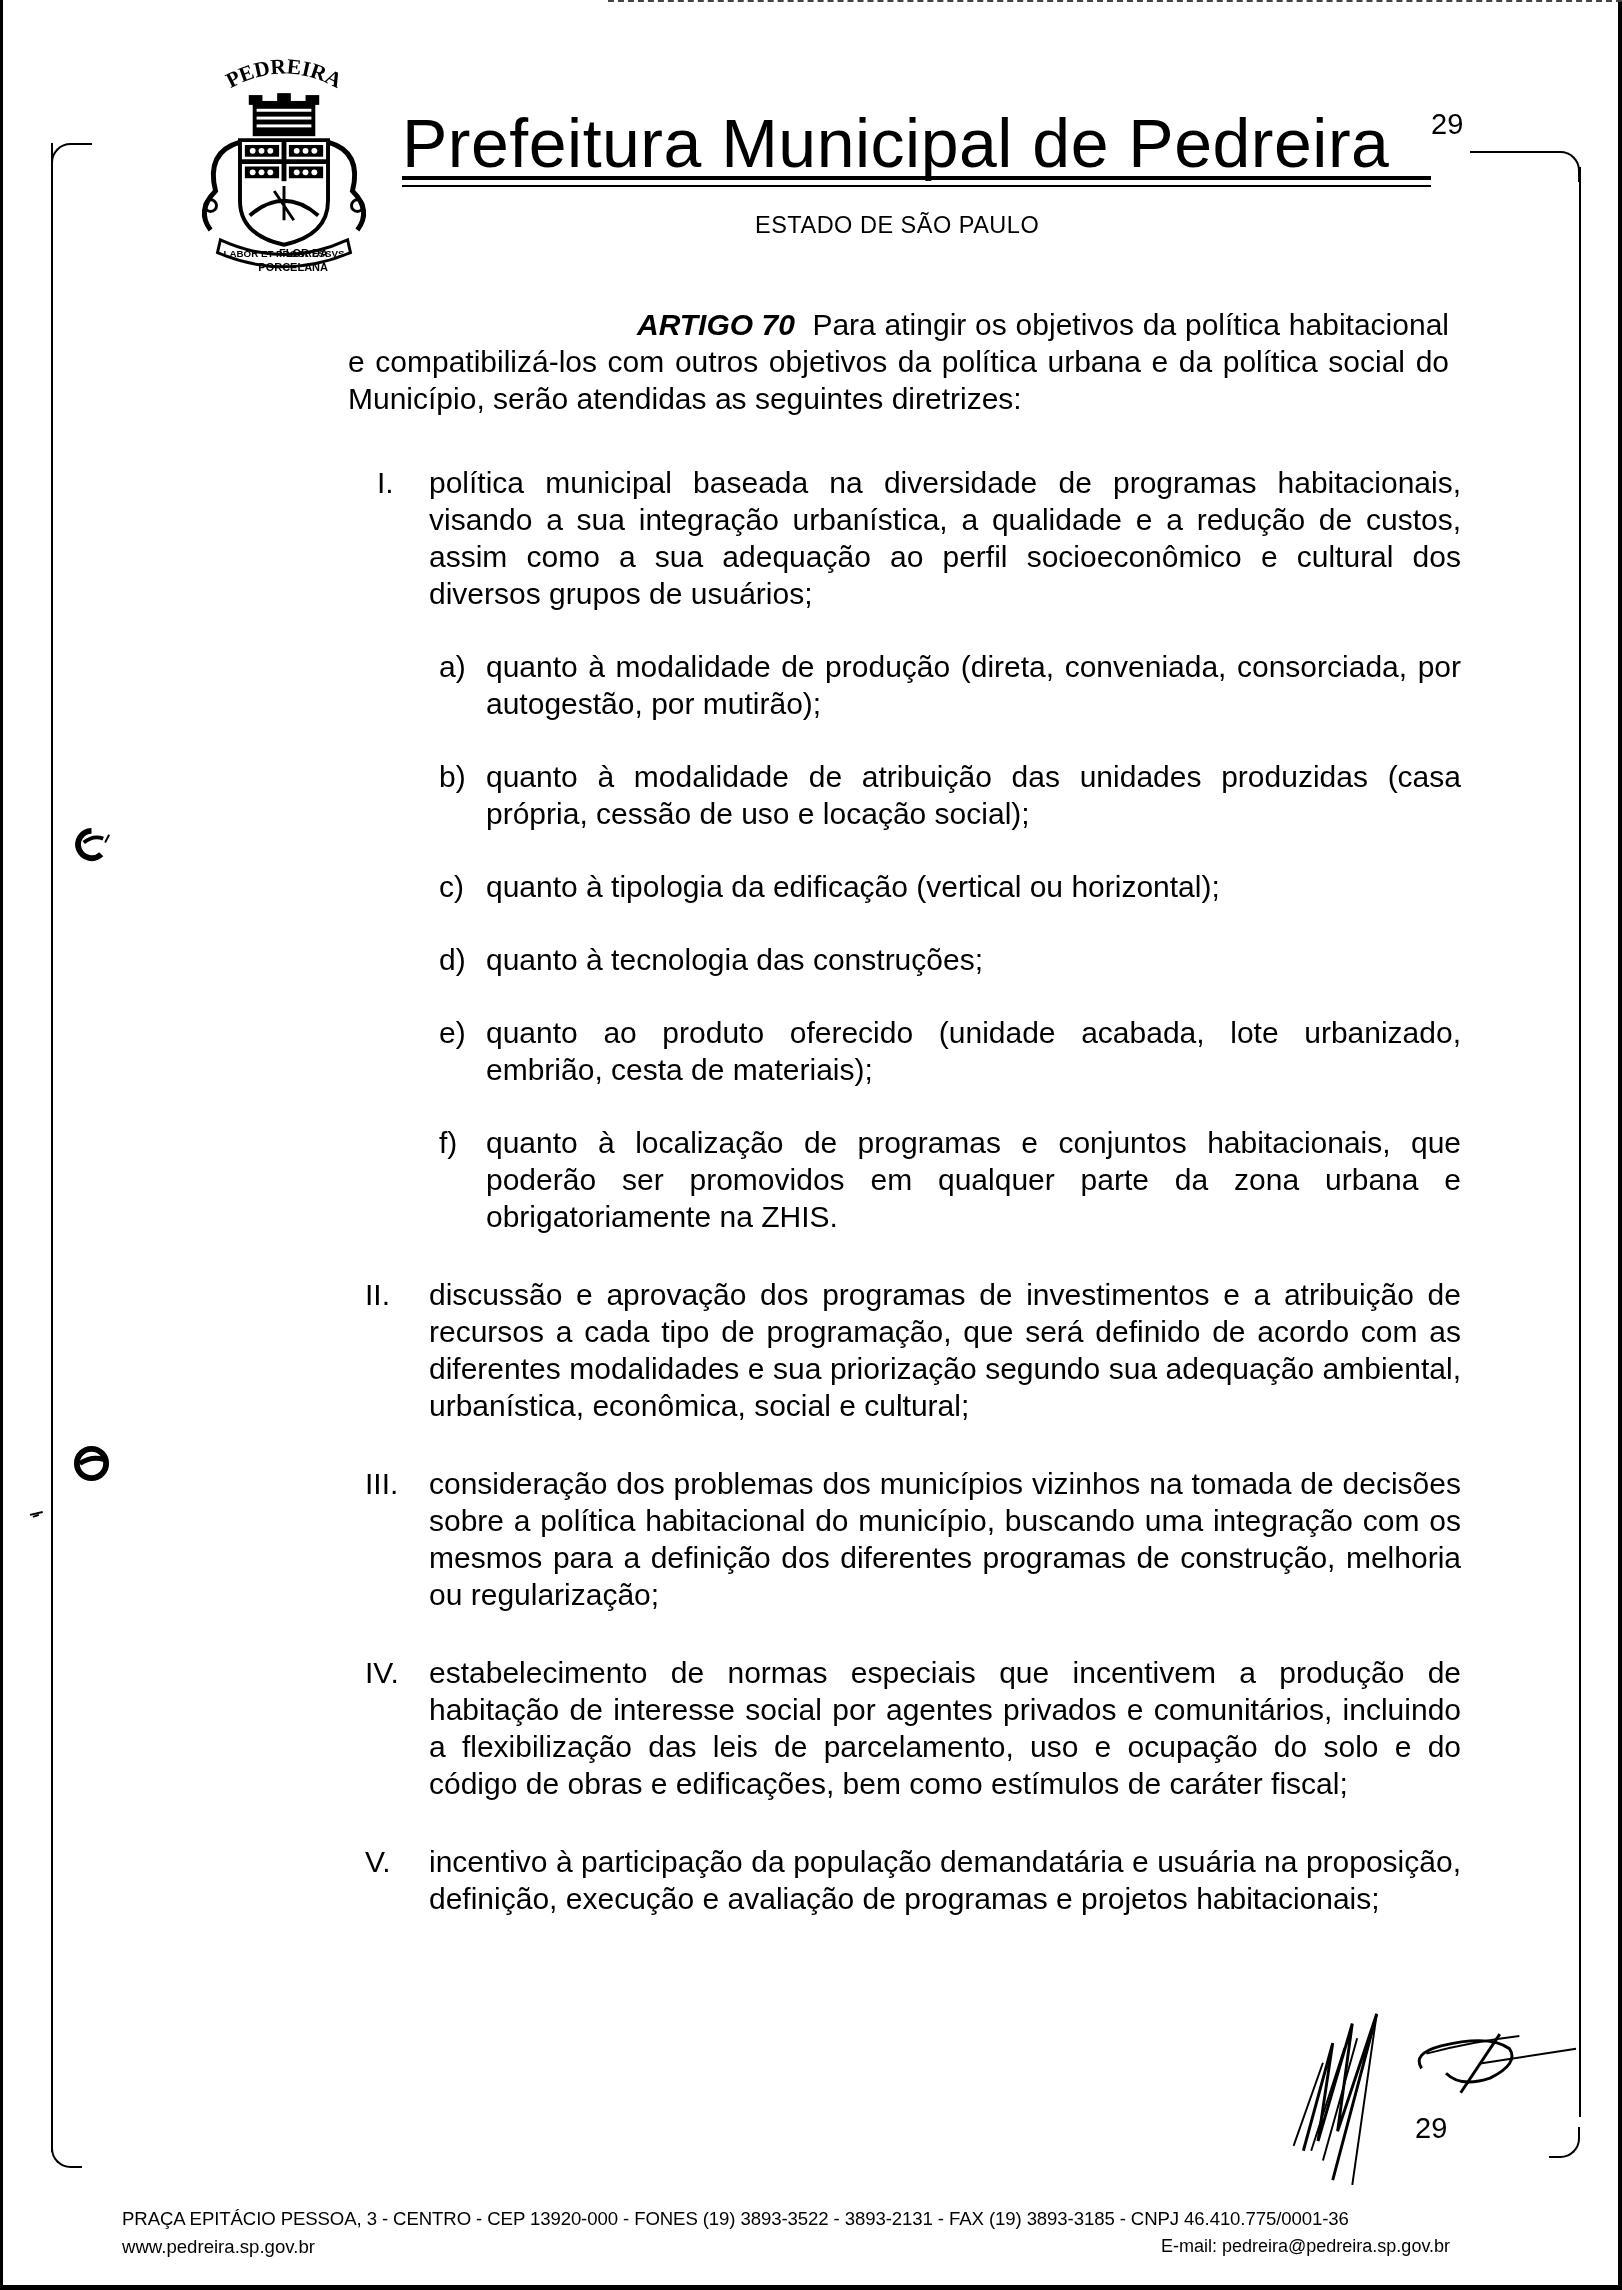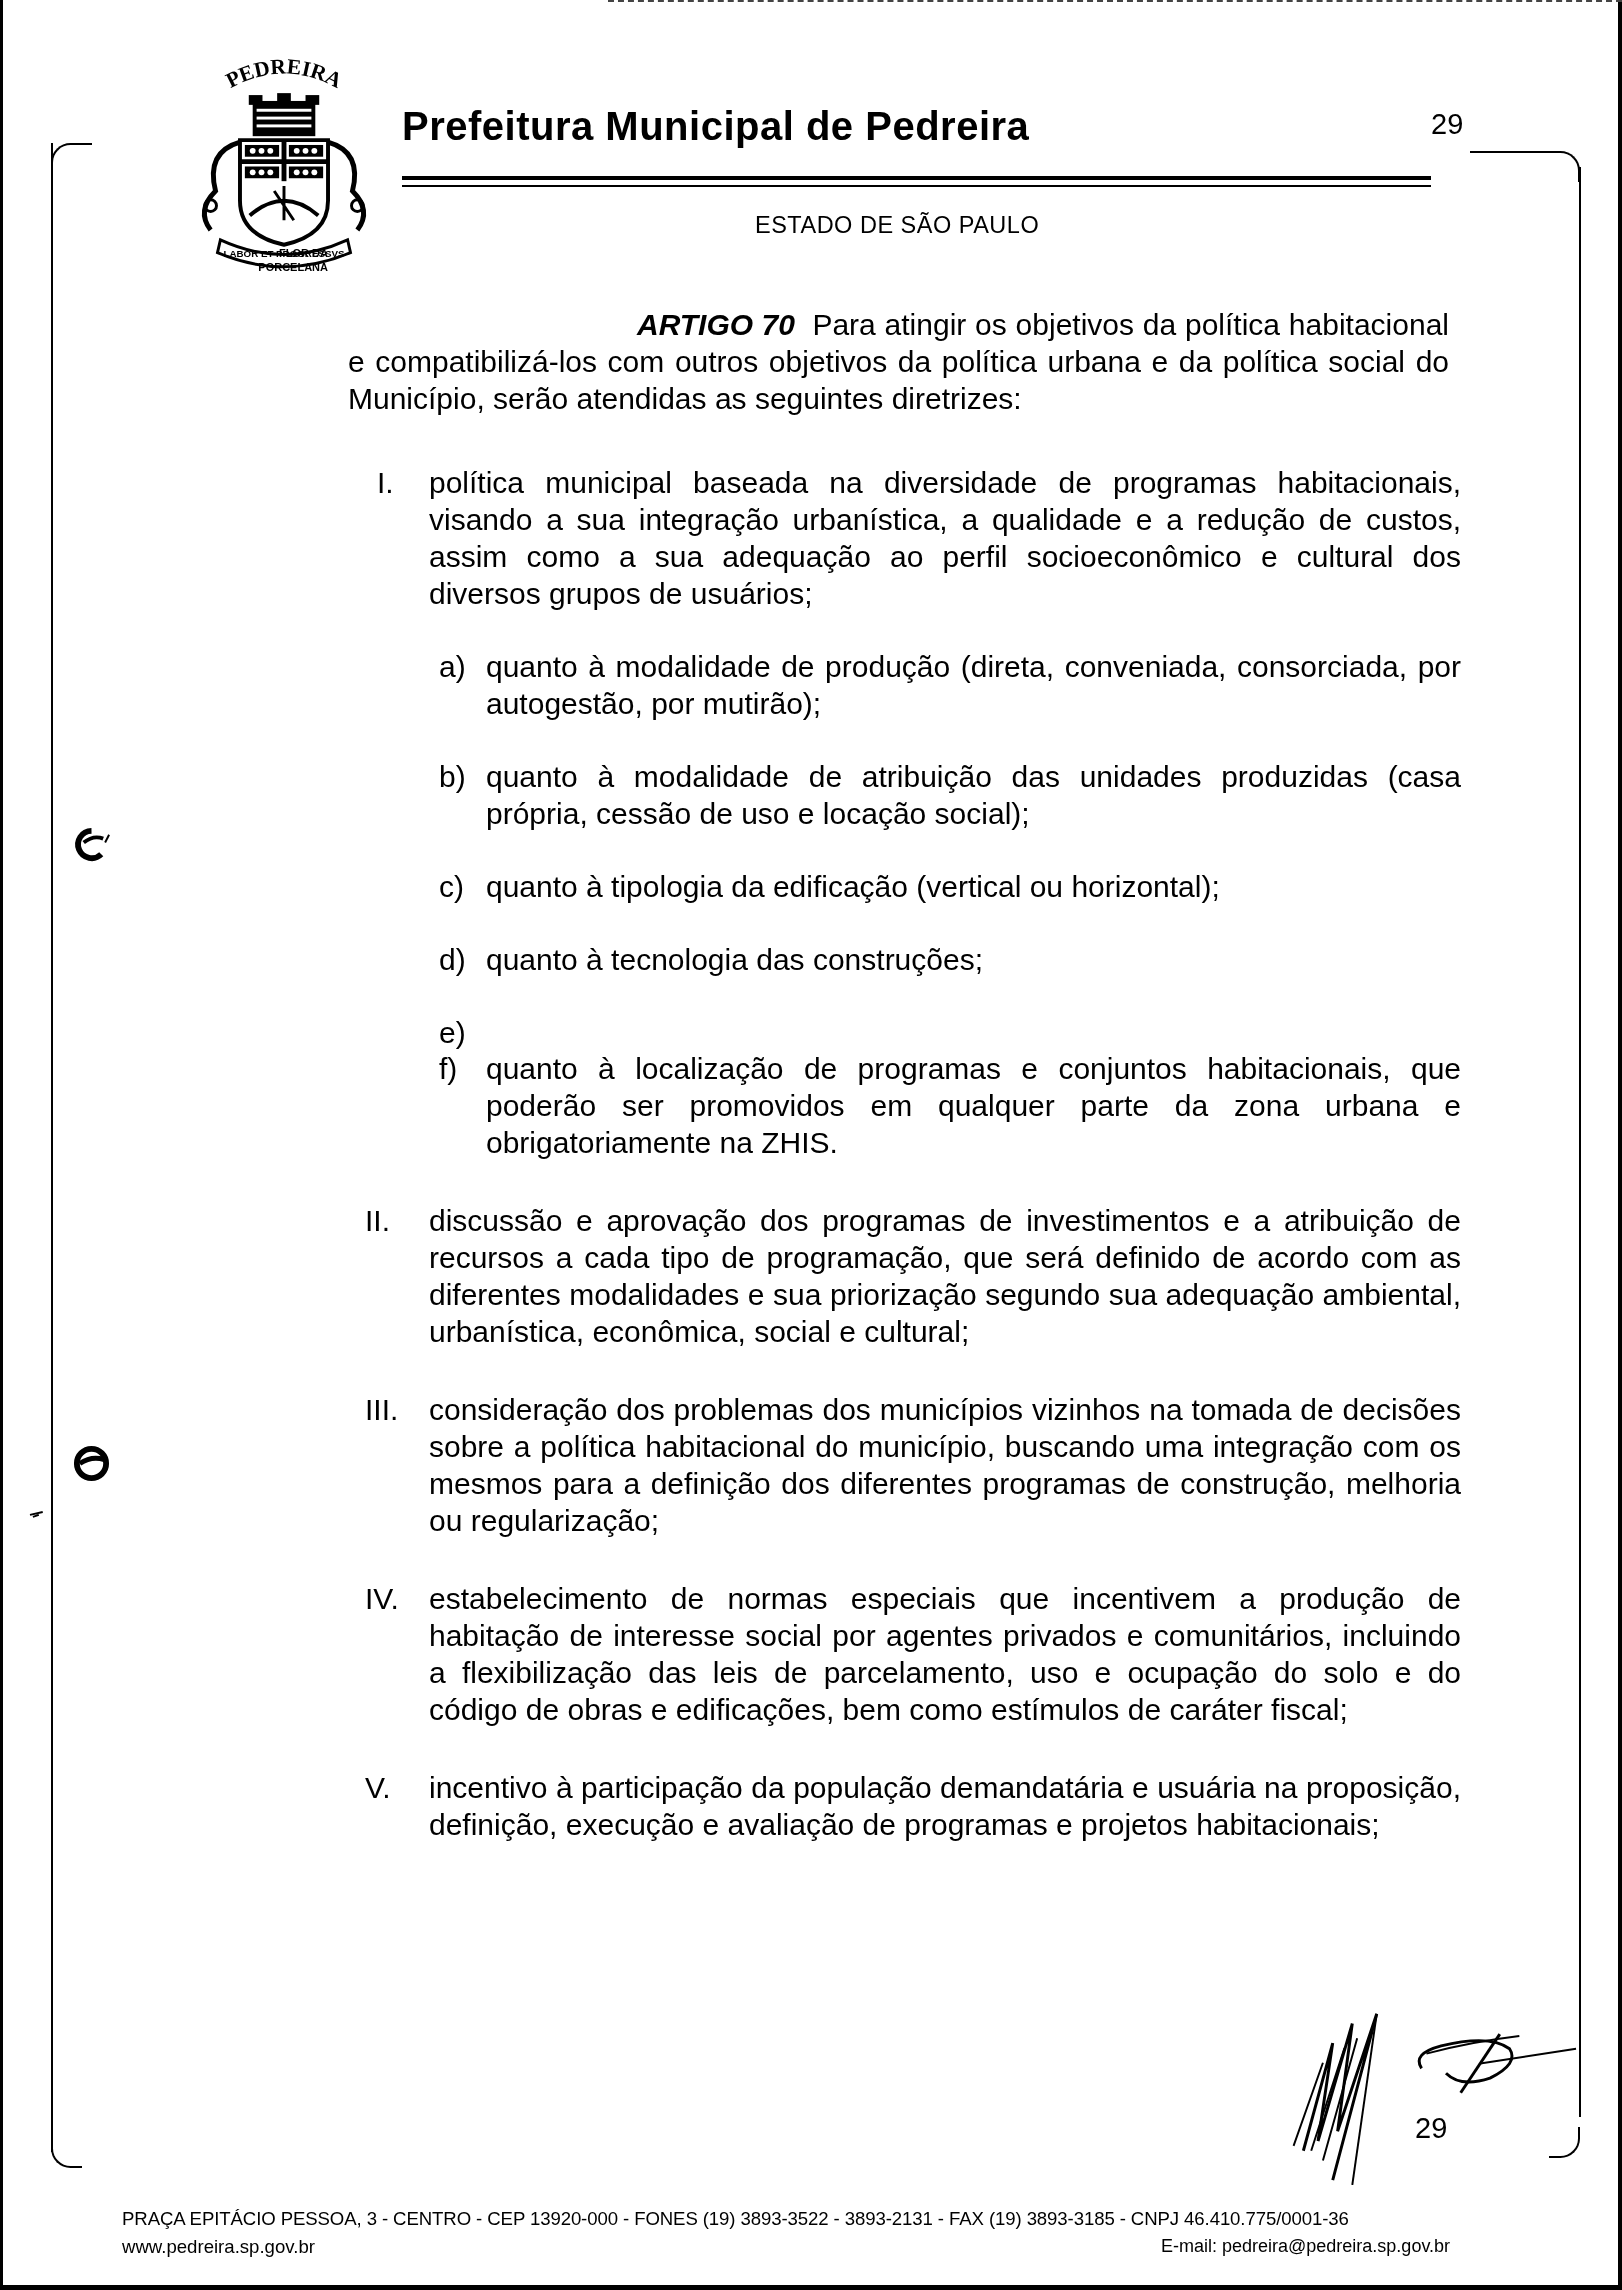--- a/index.html
+++ b/index.html
@@ -15,21 +15,21 @@
     .frame-left { position: absolute; left: 51px; top: 143px; width: 2px; height: 2009px; background: #000; }
     .frame-tl { position: absolute; left: 51px; top: 143px; width: 39px; height: 29px; border-top: 2px solid #000; border-left: 2px solid #000; border-top-left-radius: 19.6px; }
     .frame-bl { position: absolute; left: 51px; top: 2137px; width: 29px; height: 29px; border-bottom: 2px solid #000; border-left: 2px solid #000; border-bottom-left-radius: 19.6px; }
     .frame-right { position: absolute; left: 1579px; top: 167px; width: 2px; height: 1950px; background: #000; }
     .frame-tr { position: absolute; left: 1470px; top: 151px; width: 108px; height: 29px; border-top: 2px solid #000; border-right: 2px solid #000; border-top-right-radius: 19.6px; }
     .frame-br { position: absolute; left: 1549px; top: 2127px; width: 29px; height: 29px; border-bottom: 2px solid #000; border-right: 2px solid #000; border-bottom-right-radius: 19.6px; }
 
     
     .crest { position: absolute; left: 186px; top: 54px; width: 196px; height: 225px; }
     .crest-motto { font-family: "Liberation Sans", sans-serif; }
-    .header-title { position: absolute; left: 402px; top: 104px; font-family: "Liberation Sans", sans-serif; font-weight: bold; font-size: 40px; letter-spacing: 0.5px; white-space: nowrap; }
+    .header-title { position: absolute; left: 402px; top: 104px; font-family: "Liberation Sans", sans-serif; font-weight: normal; font-size: 68px; letter-spacing: 0.5px; white-space: nowrap; }
     .header-sup { position: absolute; left: 1431px; top: 108px; font-size: 29px; }
     .header-rule-thick { position: absolute; left: 402px; top: 176px; width: 1029px; height: 3.9px; background: #000; }
     .header-rule-thin { position: absolute; left: 402px; top: 185px; width: 1029px; height: 2px; background: #000; }
     .header-state { position: absolute; left: 755px; top: 212px; font-size: 23.5px; letter-spacing: 0.5px; }
     .crest-flor { position: absolute; left: 250px; top: 247px; font-size: 11px; text-align: right; width: 78px; line-height: 13.7px; font-weight: bold; }
 
     
     .content { position: absolute; left: 336px; top: 294px; width: 1125px; font-size: 30px; line-height: 37px; }
     .intro { text-align: justify; margin: 12px; }
     .intro .art-label { font-weight: bold; font-style: italic; display: inline-block; margin-left: 289px; margin-right: 17.6px; }
@@ -158,20 +158,21 @@
     <span>quanto à tipologia da edificação (vertical ou horizontal);</span>
   </div>
   <div class="gap-sub"></div>
   <div class="sub">
     <span class="letter">d)</span>
     <span>quanto à tecnologia das construções;</span>
   </div>
   <div class="gap-sub"></div>
   <div class="sub">
     <span class="letter">e)</span>
+    <span>quanto ao produto oferecido (unidade acabada, lote urbanizado, embrião, cesta de materiais);</span>
   </div>
   <div class="gap-sub"></div>
   <div class="sub">
     <span class="letter">f)</span>
     <span>quanto à localização de programas e conjuntos habitacionais, que poderão ser promovidos em qualquer parte da zona urbana e obrigatoriamente na ZHIS.</span>
   </div>
   <div class="gap-item"></div>
 
   <div class="item">
     <span class="num">II.</span>

